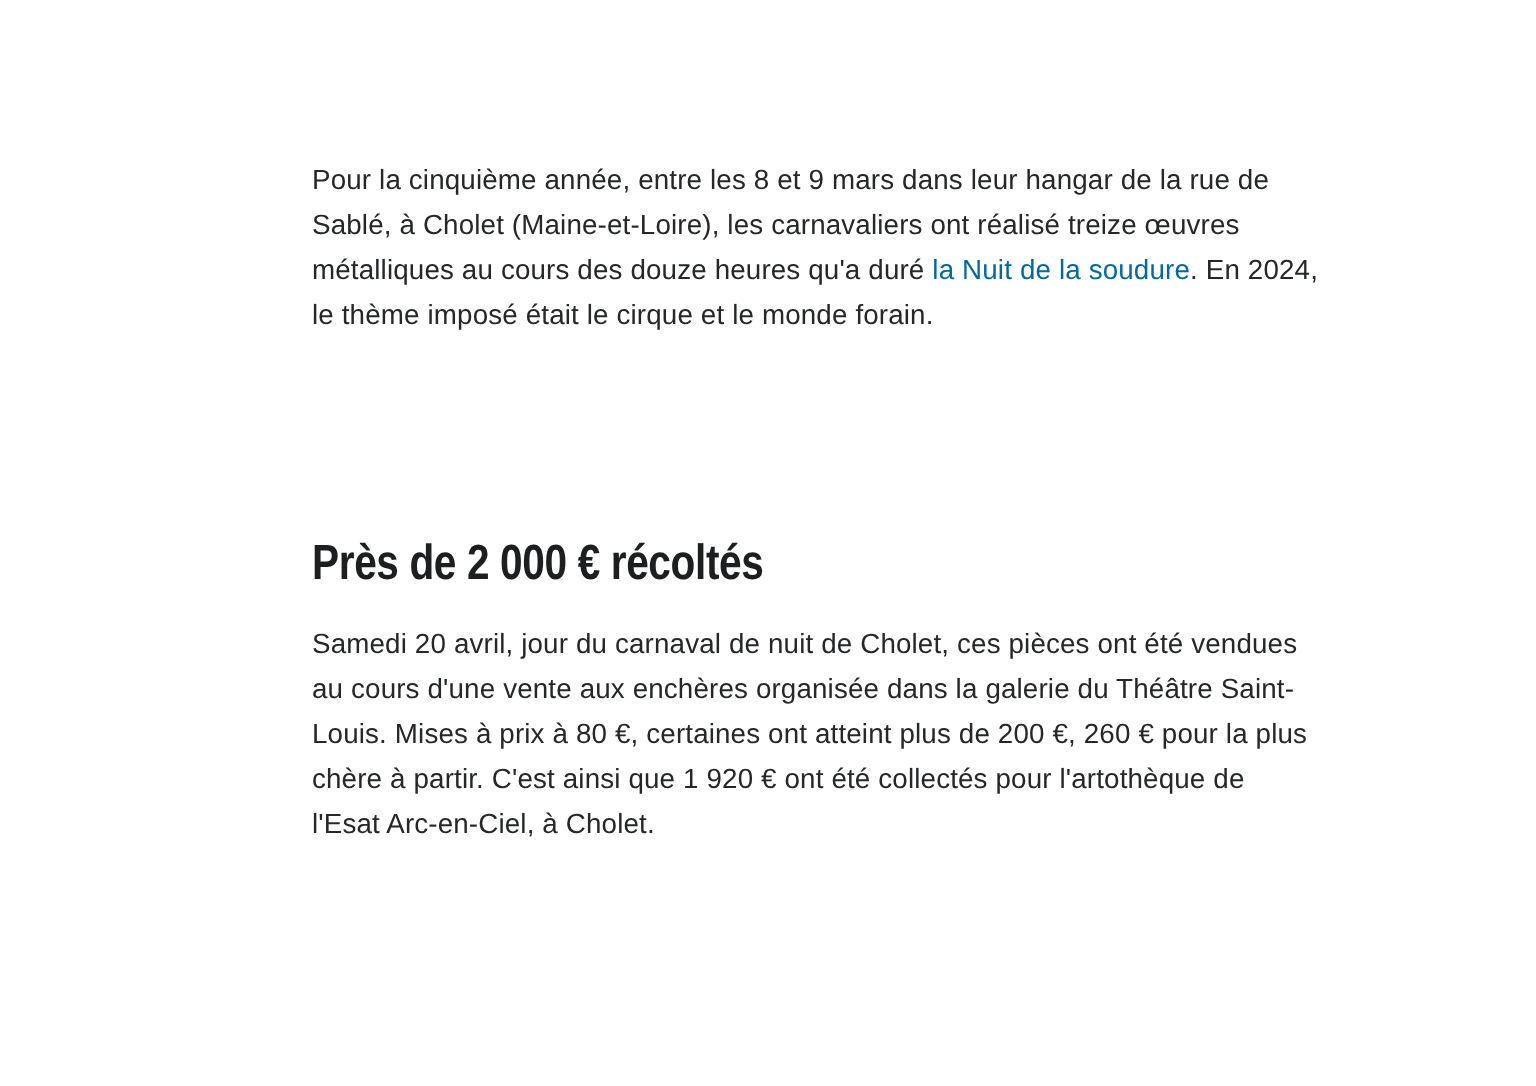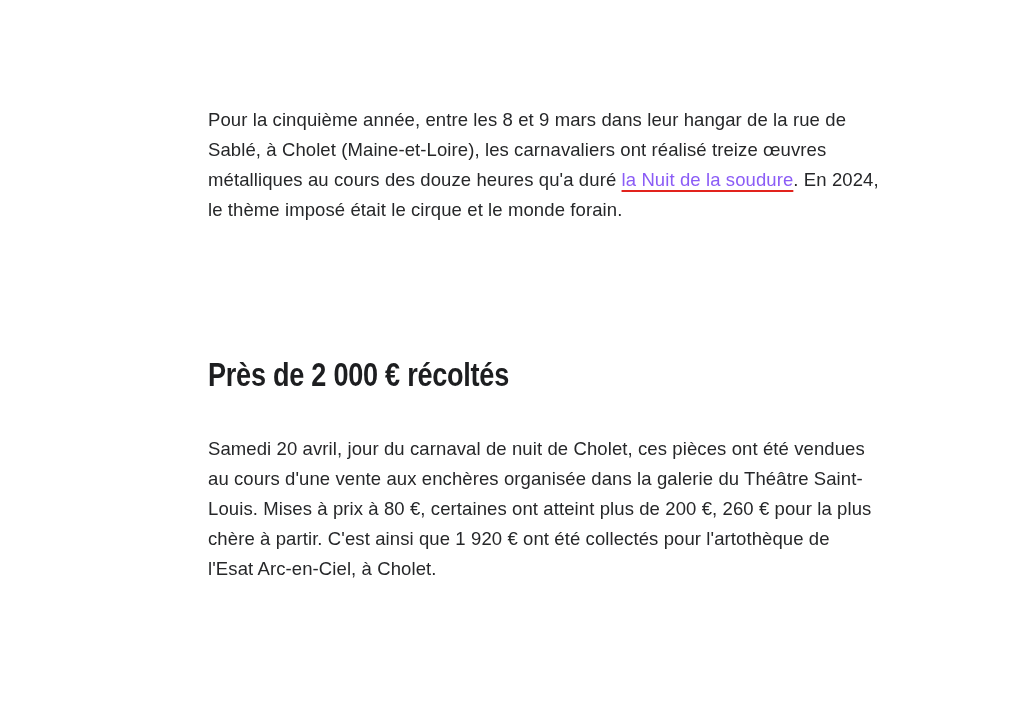--- a/index.html
+++ b/index.html
@@ -21,24 +21,23 @@
     width: 672px;
   }
   .body-text {
     margin: 0;
     font-size: 18.5px;
     line-height: 30px;
     color: #262729;
     letter-spacing: 0.1px;
   }
   .intro-paragraph { top: 105px; }
-  .second-paragraph { top: 414px; margin-top: 20px; }
+  .second-paragraph { top: 414px; }
   .article-link {
-    color: #8b5cf6;
-    text-decoration: underline;
+    color: #0369a1;
     text-decoration-color: #e2231d;
     text-decoration-thickness: 1.5px;
     text-underline-offset: 4px;
     cursor: pointer;
   }
   .section-heading {
     top: 355px;
     margin: 0;
     font-size: 33px;
     line-height: 40px;

